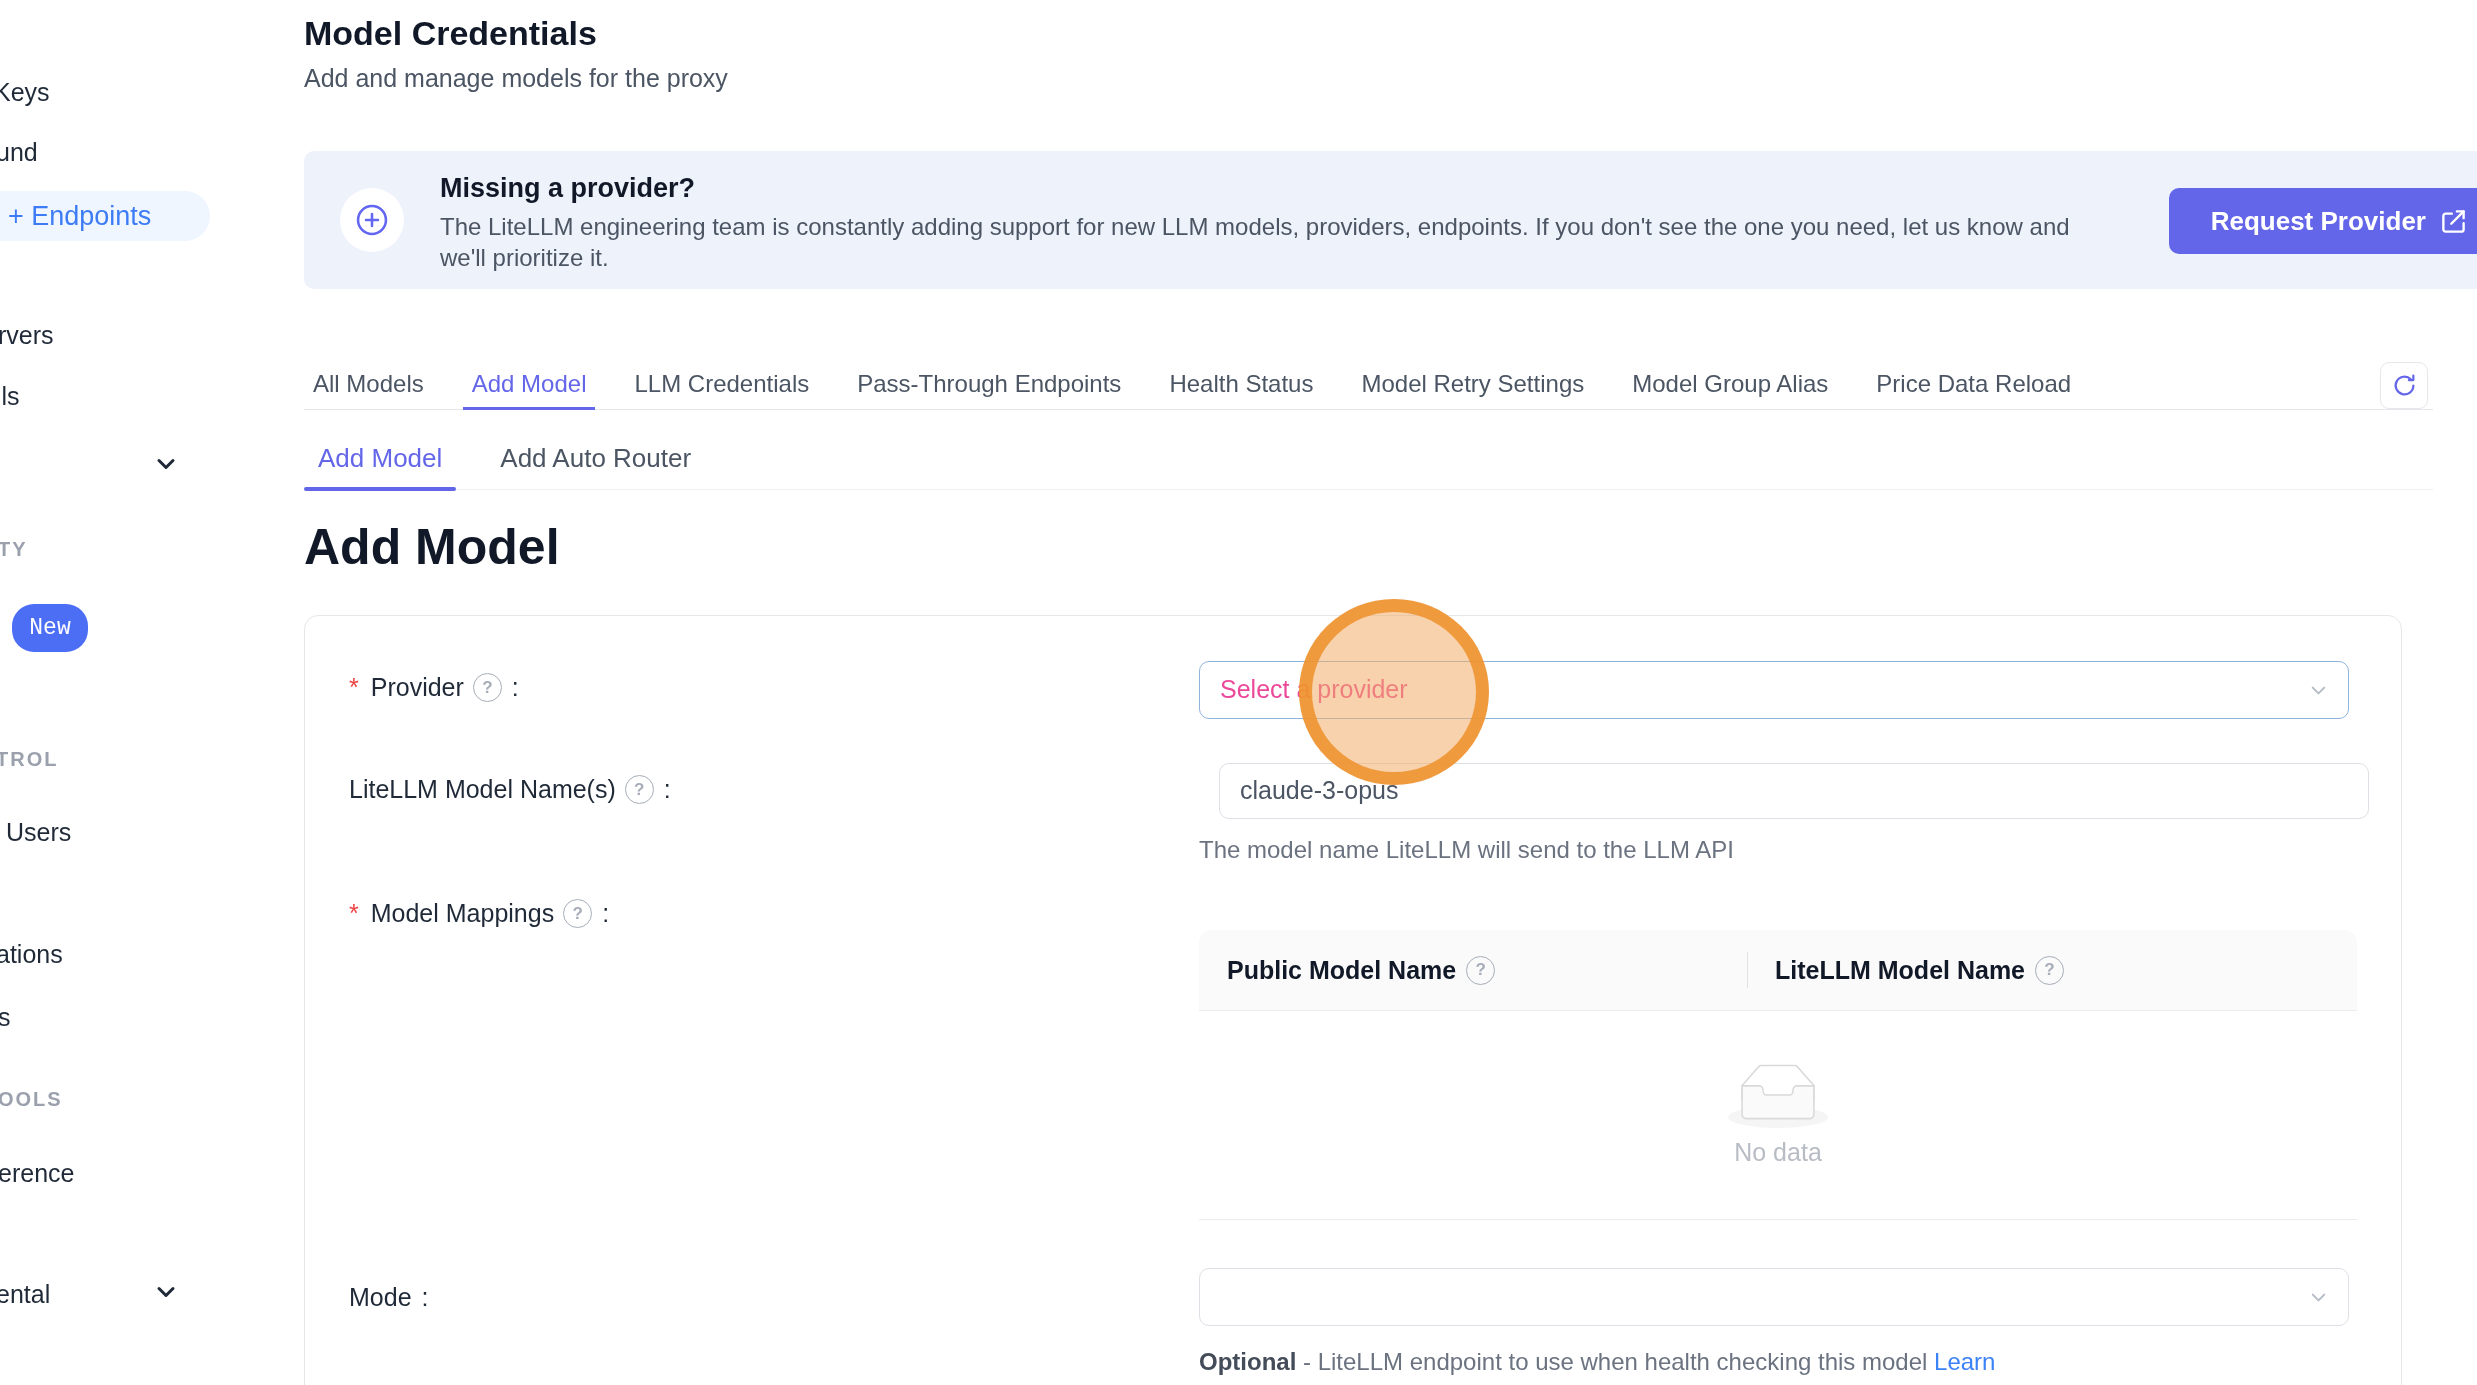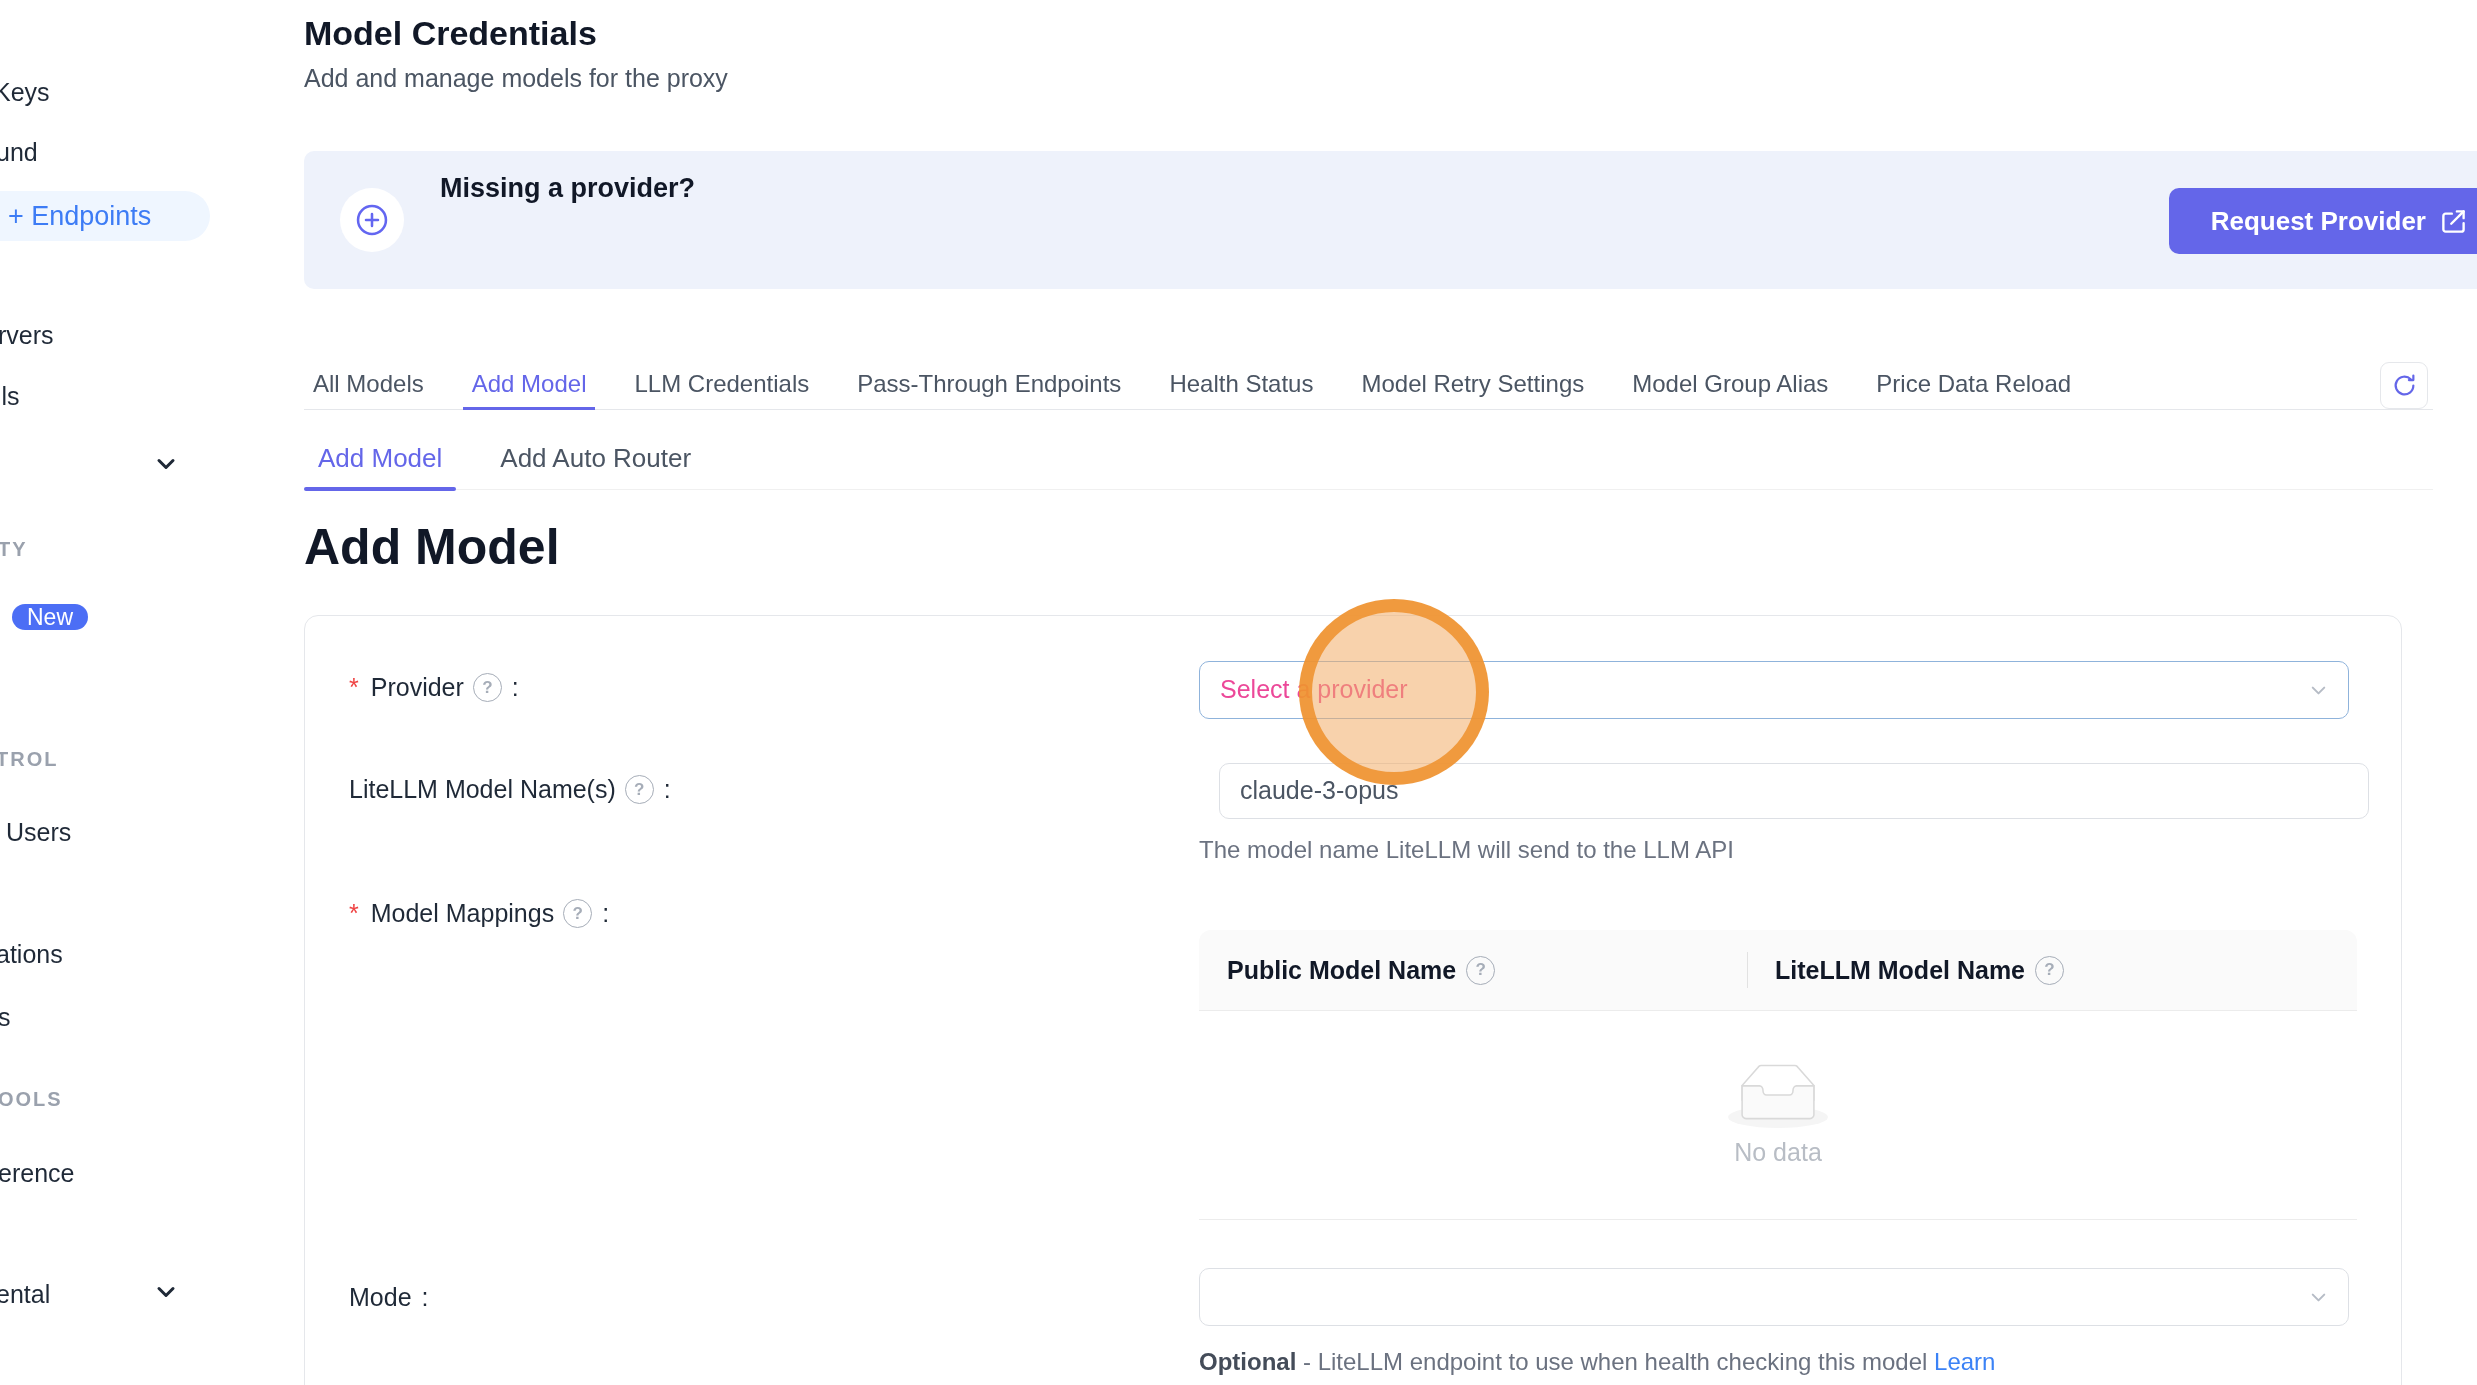--- a/index.html
+++ b/index.html
@@ -5,22 +5,22 @@
   html,body{margin:0;padding:0;background:#fff;}
   #canvas{position:relative;width:2477px;height:1385px;overflow:hidden;background:#fff;
           font-family:"Liberation Sans",sans-serif;color:#1f2937;}
 
   
   .side-item{position:absolute;font-size:25px;color:#1f2937;white-space:nowrap;cursor:pointer;}
   .side-section{position:absolute;font-size:20px;font-weight:700;letter-spacing:2px;color:#9aa1ad;white-space:nowrap;}
   .endpoint-pill{position:absolute;left:-40px;top:191px;width:250px;height:50px;border-radius:25px;
                  background:#EFF6FF;display:flex;align-items:center;cursor:pointer;}
   .endpoint-pill span{margin-left:48px;font-size:27px;font-weight:500;color:#3D7CF5;white-space:nowrap;}
-  .new-badge{position:absolute;left:12px;top:604px;width:76px;height:26px;border-radius:22px;background:#4C6EF5;
-             color:#fff;font-size:23px;font-weight:500;display:flex;align-items:center;justify-content:center;cursor:pointer;}
+  .new-badge{position:absolute;left:12px;top:604px;width:76px;height:48px;border-radius:22px;background:#4C6EF5;
+             color:#fff;font-size:23px;font-weight:500;display:flex;align-items:center;justify-content:center;cursor:pointer;font-family:Liberation Mono, monospace;}
   .side-chevron{position:absolute;width:28px;height:28px;}
 
   
   .page-title{position:absolute;left:304px;top:14px;font-size:34px;font-weight:700;color:#111827;}
   .page-subtitle{position:absolute;left:304px;top:64px;font-size:25px;color:#4b5563;}
 
   
   .banner{position:absolute;left:304px;top:151px;width:2237px;height:138px;background:#EEF2FB;border-radius:10px;}
   .banner-icon{position:absolute;left:36px;top:37px;width:64px;height:64px;border-radius:50%;background:#fff;
                display:flex;align-items:center;justify-content:center;}
@@ -125,20 +125,21 @@
   <div class="page-subtitle">Add and manage models for the proxy</div>
 
   <div class="banner">
     <div class="banner-icon">
       <svg width="36" height="36" viewBox="0 0 24 24" fill="none" stroke="#6366f1" stroke-width="1.7" stroke-linecap="round">
           <circle cx="12" cy="12" r="9.3"></circle>
           <path d="M12 8v8M8 12h8"></path>
         </svg>
     </div>
     <div class="banner-title">Missing a provider?</div>
+    <div class="banner-body">The LiteLLM engineering team is constantly adding support for new LLM models, providers, endpoints. If you don't see the one you need, let us know and we'll prioritize it.</div>
     <button class="req-btn">
       <span>Request Provider</span>
       <svg width="27" height="27" viewBox="0 0 24 24" fill="none" stroke="#fff" stroke-width="2.1" stroke-linecap="round" stroke-linejoin="round">
           <path d="M15 3h6v6"></path>
           <path d="M10 14L21 3"></path>
           <path d="M21 13.5V19a2 2 0 0 1-2 2H5a2 2 0 0 1-2-2V7a2 2 0 0 1 2-2h5.5"></path>
         </svg>
     </button>
   </div>
 

